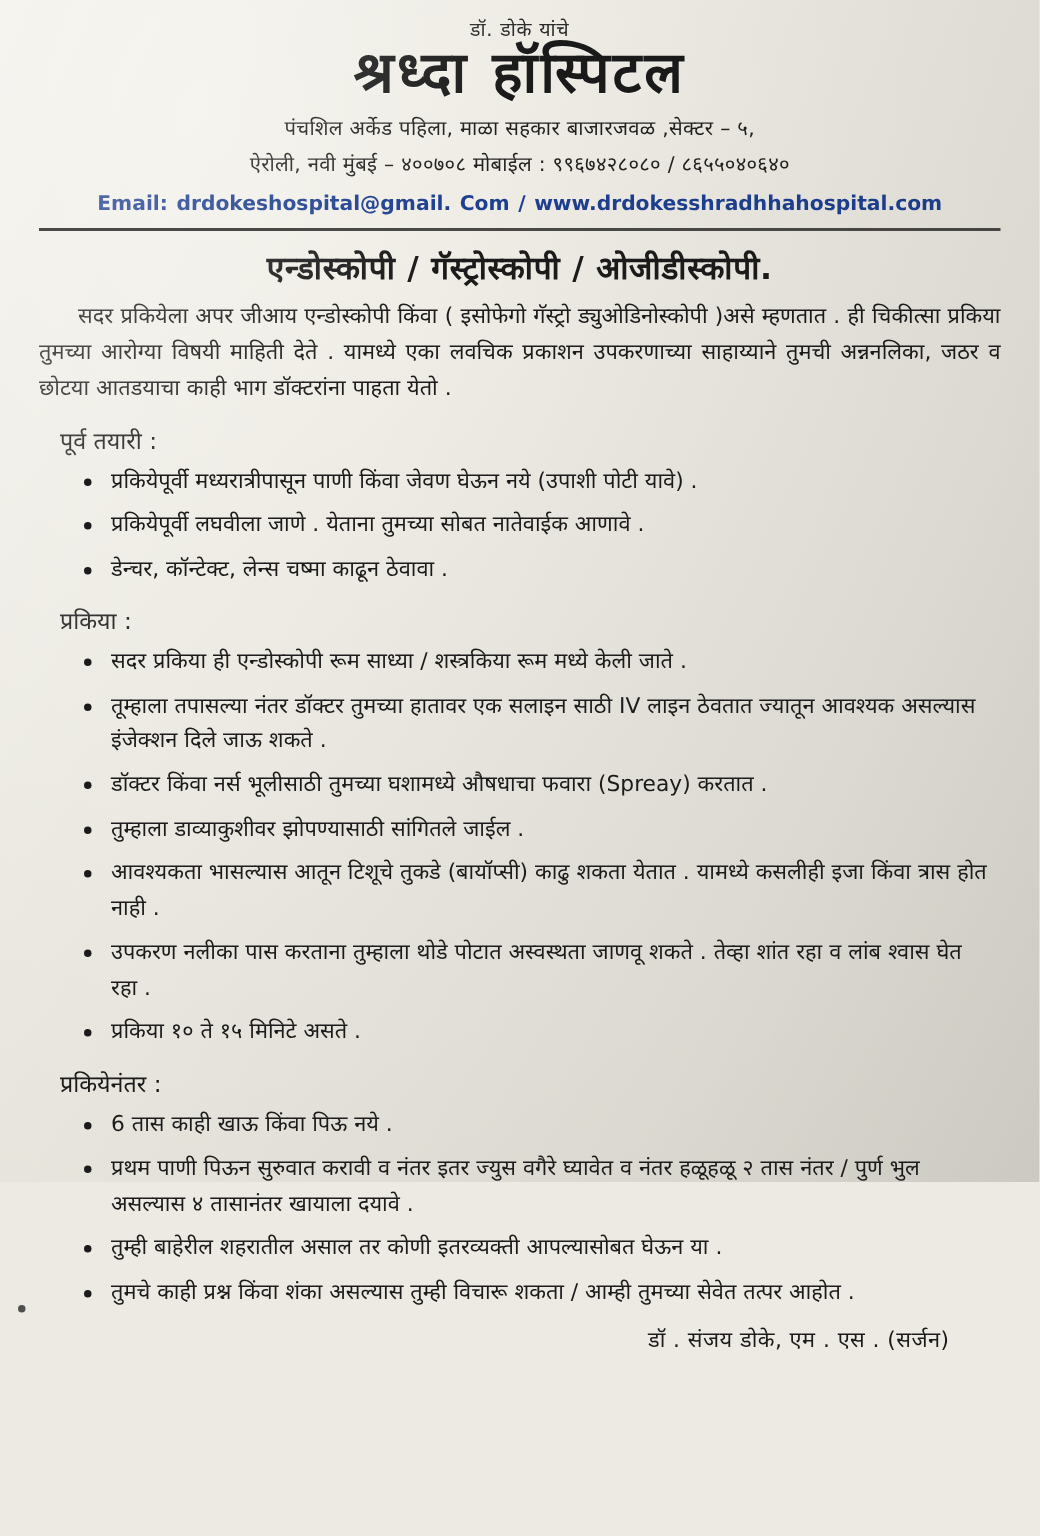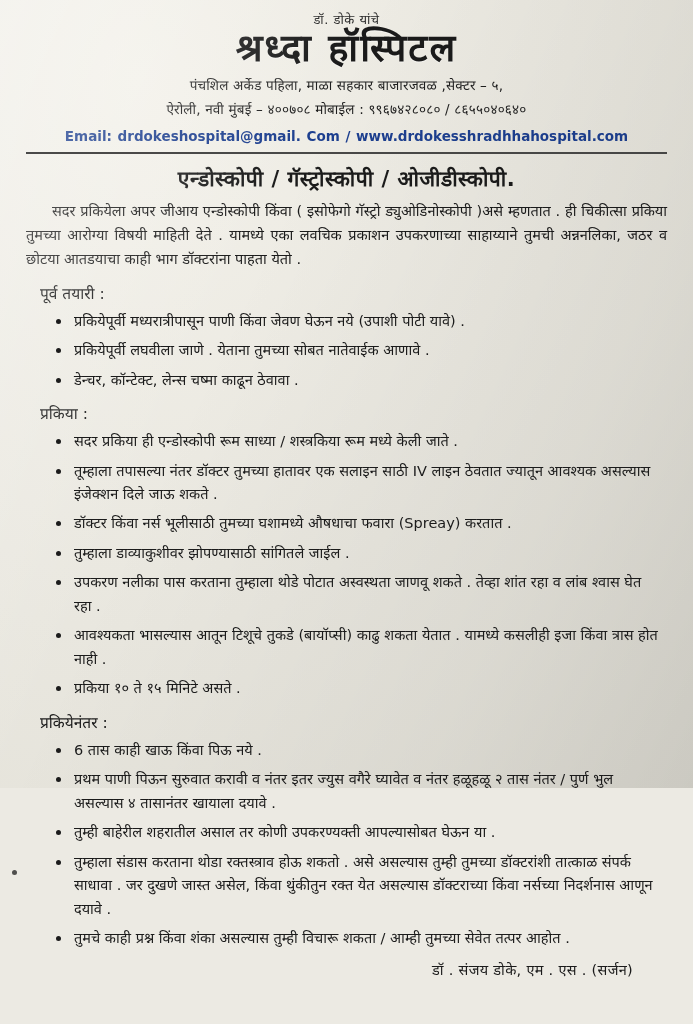--- a/index.html
+++ b/index.html
@@ -153,30 +153,29 @@
     <li>प्रकियेपूर्वी लघवीला जाणे .  येताना तुमच्या सोबत नातेवाईक आणावे .</li>
     <li>डेन्चर, कॉन्टेक्ट, लेन्स चष्मा काढून ठेवावा .</li>
   </ul>
 
   <div class="sec-head">प्रकिया :</div>
   <ul class="items">
     <li>सदर प्रकिया ही एन्डोस्कोपी रूम साध्या / शस्त्रकिया रूम मध्ये केली जाते .</li>
     <li>तूम्हाला तपासल्या नंतर डॉक्टर तुमच्या हातावर एक सलाइन साठी IV लाइन ठेवतात ज्यातून आवश्यक असल्यास इंजेक्शन दिले जाऊ शकते .</li>
     <li>डॉक्टर किंवा नर्स भूलीसाठी तुमच्या  घशामध्ये औषधाचा फवारा (Spreay) करतात .</li>
     <li>तुम्हाला डाव्याकुशीवर झोपण्यासाठी सांगितले जाईल .</li>
+    <li>आवश्यकता भासल्यास आतून टिशूचे तुकडे (बायॉप्सी)  काढु शकता येतात . यामध्ये कसलीही इजा किंवा त्रास होत नाही .</li>
     <li>उपकरण नलीका पास करताना तुम्हाला थोडे पोटात अस्वस्थता जाणवू शकते . तेव्हा शांत रहा व लांब श्वास घेत रहा .</li>
-    <li>आवश्यकता भासल्यास आतून टिशूचे तुकडे (बायॉप्सी)  काढु शकता येतात . यामध्ये कसलीही इजा किंवा त्रास होत नाही .</li>
     <li>प्रकिया १० ते १५ मिनिटे असते .</li>
   </ul>
 
   <div class="sec-head">प्रकियेनंतर :</div>
   <ul class="items">
     <li>6 तास काही खाऊ किंवा पिऊ नये .</li>
     <li>प्रथम पाणी पिऊन सुरुवात करावी व नंतर इतर ज्युस वगैरे घ्यावेत व नंतर हळूहळू २ तास नंतर / पुर्ण भुल असल्यास ४ तासानंतर खायाला दयावे .</li>
-    <li>तुम्ही बाहेरील शहरातील असाल तर कोणी उपकरण्यक्ती आपल्यासोबत घेऊन या .</li>
-    <li>तुम्हाला संडास करताना थोडा रक्तस्त्राव होऊ शकतो . असे असल्यास तुम्ही तुमच्या डॉक्टरांशी तात्काळ संपर्क साधावा . जर दुखणे जास्त असेल, किंवा थुंकीतुन रक्त येत असल्यास डॉक्टराच्या किंवा नर्सच्या निदर्शनास आणून दयावे .</li>
+    <li>तुम्ही बाहेरील शहरातील असाल तर कोणी इतरव्यक्ती आपल्यासोबत घेऊन या .</li>
     <li>तुमचे काही प्रश्न किंवा शंका असल्यास तुम्ही विचारू शकता / आम्ही तुमच्या सेवेत तत्पर आहोत .</li>
   </ul>
 
   <div class="stray-dot"></div>
 
   <div class="sign">डॉ . संजय डोके, एम . एस . (सर्जन)</div>
 </div>
 
 </body></html>

